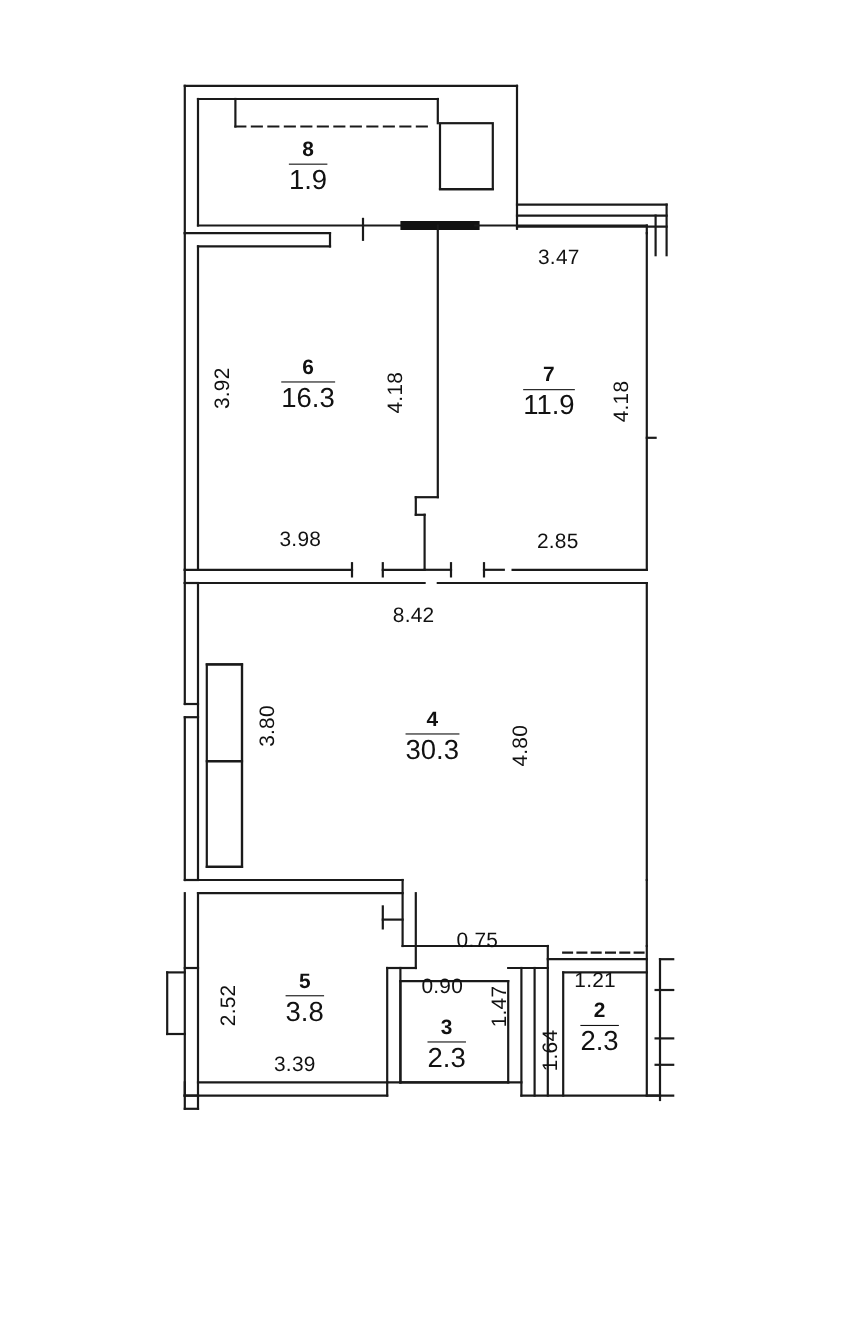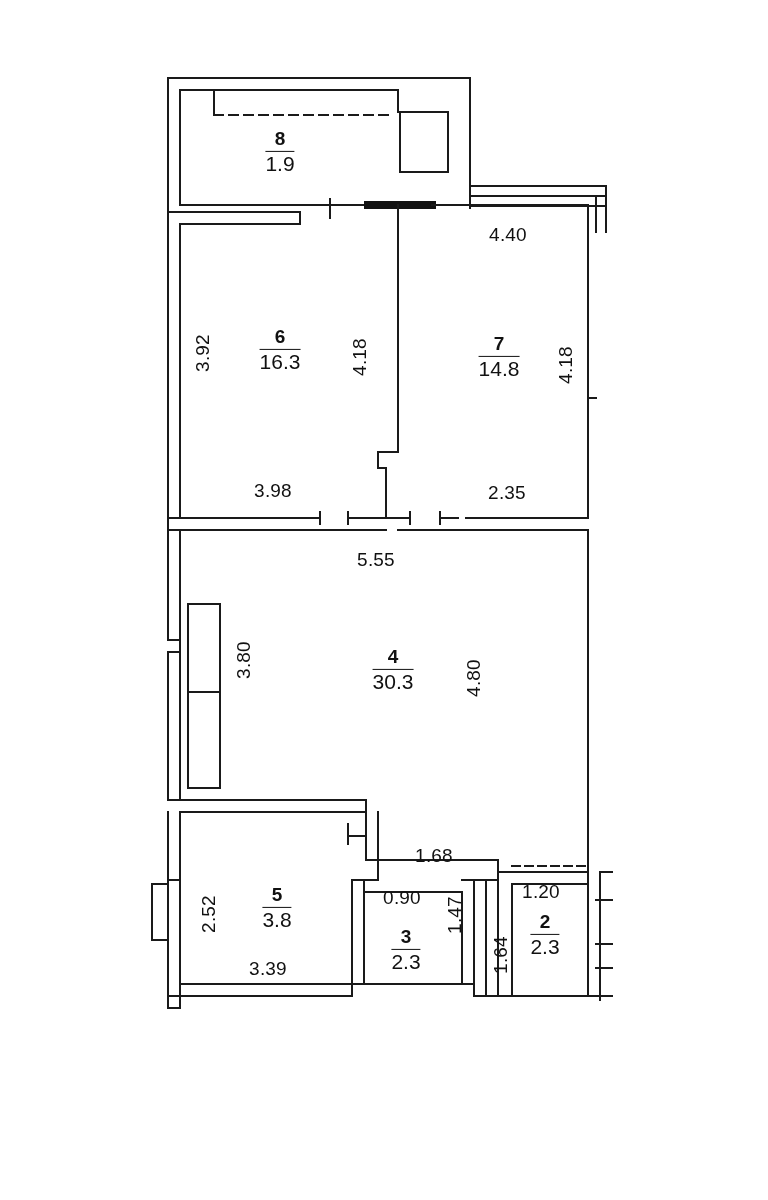--- a/index.html
+++ b/index.html
@@ -36,21 +36,21 @@
   .room-label .num {
     display: block;
     font-weight: 700;
     font-size: 19px;
     padding: 0 6px 1px 6px;
     border-bottom: 1.6px solid #111;
   }
   .room-label .area {
     display: block;
     font-weight: 400;
-    font-size: 21px;
+    font-size: 25px;
     padding-top: 1px;
   }
   .dim {
     position: absolute;
     font-size: 19px;
     color: #111;
     white-space: nowrap;
     letter-spacing: 0.2px;
   }
   .dim.vert {
@@ -200,21 +200,21 @@
     <span class="area">1.9</span>
   </div>
 
   <div class="room-label" style="left:280px; top:350px; transform:translate(-50%,-50%);">
     <span class="num">6</span>
     <span class="area">16.3</span>
   </div>
 
   <div class="room-label" style="left:499px; top:357px; transform:translate(-50%,-50%);">
     <span class="num">7</span>
-    <span class="area">14.8</span>
+    <span class="area">11.9</span>
   </div>
 
   <div class="room-label" style="left:393px; top:670px; transform:translate(-50%,-50%);">
     <span class="num">4</span>
     <span class="area">30.3</span>
   </div>
 
   <div class="room-label" style="left:277px; top:908px; transform:translate(-50%,-50%);">
     <span class="num">5</span>
     <span class="area">3.8</span>
@@ -223,30 +223,30 @@
   <div class="room-label" style="left:406px; top:950px; transform:translate(-50%,-50%);">
     <span class="num">3</span>
     <span class="area">2.3</span>
   </div>
 
   <div class="room-label" style="left:545px; top:935px; transform:translate(-50%,-50%);">
     <span class="num">2</span>
     <span class="area">2.3</span>
   </div>
 
-  <div class="dim" style="left:508px; top:235px; transform:translate(-50%,-50%);">4.40</div>
+  <div class="dim" style="left:508px; top:235px; transform:translate(-50%,-50%);">3.47</div>
   <div class="dim vert" style="left:203px; top:353px; transform:translate(-50%,-50%) rotate(-90deg);">3.92</div>
   <div class="dim vert" style="left:360px; top:357px; transform:translate(-50%,-50%) rotate(-90deg);">4.18</div>
   <div class="dim vert" style="left:566px; top:365px; transform:translate(-50%,-50%) rotate(-90deg);">4.18</div>
   <div class="dim" style="left:273px; top:491px; transform:translate(-50%,-50%);">3.98</div>
-  <div class="dim" style="left:507px; top:493px; transform:translate(-50%,-50%);">2.35</div>
-  <div class="dim" style="left:376px; top:560px; transform:translate(-50%,-50%);">5.55</div>
+  <div class="dim" style="left:507px; top:493px; transform:translate(-50%,-50%);">2.85</div>
+  <div class="dim" style="left:376px; top:560px; transform:translate(-50%,-50%);">8.42</div>
   <div class="dim vert" style="left:244px; top:660px; transform:translate(-50%,-50%) rotate(-90deg);">3.80</div>
   <div class="dim vert" style="left:474px; top:678px; transform:translate(-50%,-50%) rotate(-90deg);">4.80</div>
-  <div class="dim" style="left:434px; top:856px; transform:translate(-50%,-50%);">1.68</div>
-  <div class="dim" style="left:541px; top:892px; transform:translate(-50%,-50%);">1.20</div>
+  <div class="dim" style="left:434px; top:856px; transform:translate(-50%,-50%);">0.75</div>
+  <div class="dim" style="left:541px; top:892px; transform:translate(-50%,-50%);">1.21</div>
   <div class="dim vert" style="left:209px; top:914px; transform:translate(-50%,-50%) rotate(-90deg);">2.52</div>
   <div class="dim" style="left:402px; top:898px; transform:translate(-50%,-50%);">0.90</div>
   <div class="dim vert" style="left:455px; top:915px; transform:translate(-50%,-50%) rotate(-90deg);">1.47</div>
   <div class="dim vert" style="left:501px; top:955px; transform:translate(-50%,-50%) rotate(-90deg);">1.64</div>
   <div class="dim" style="left:268px; top:969px; transform:translate(-50%,-50%);">3.39</div>
 
 </div>
 
 </body></html>

